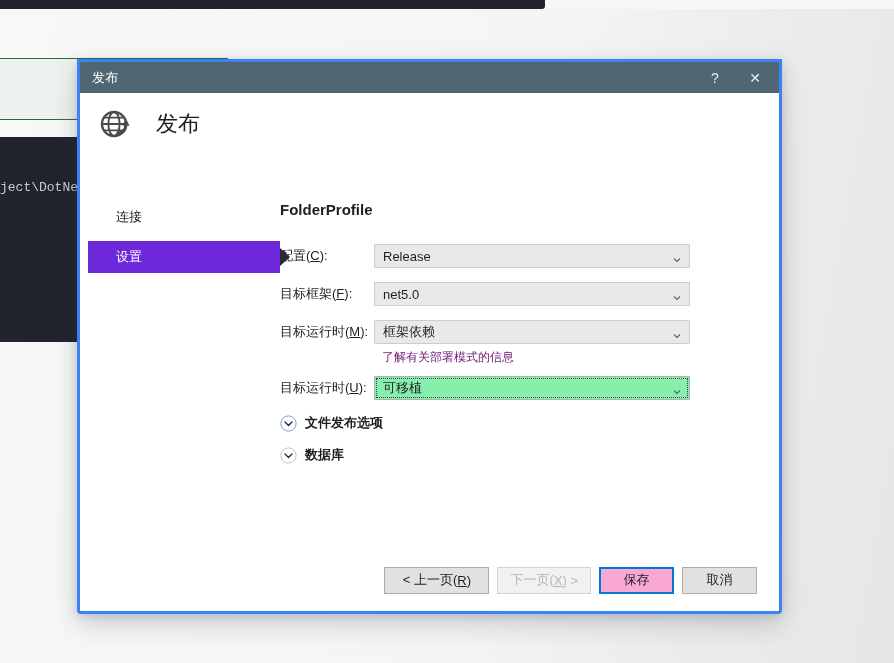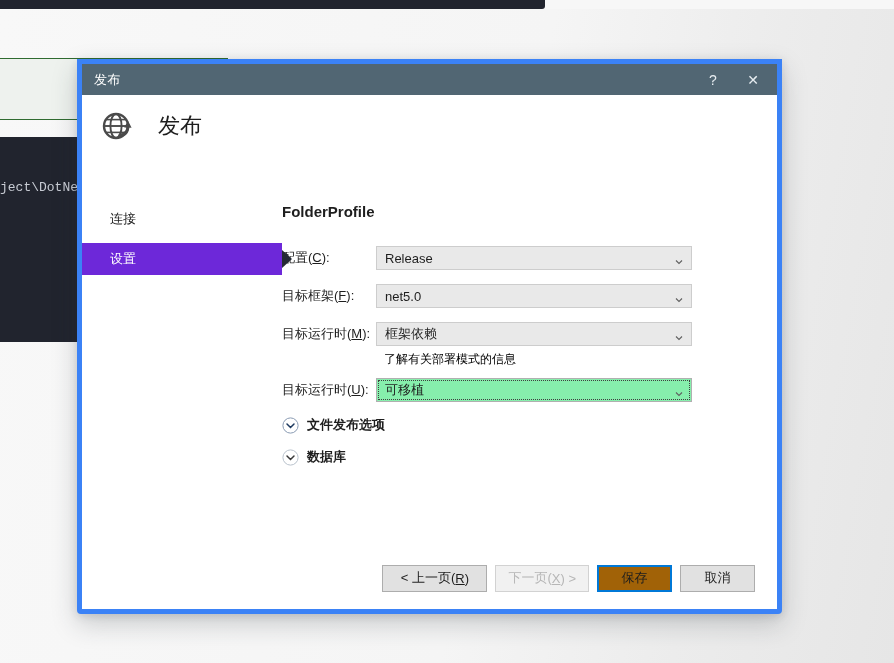--- a/index.html
+++ b/index.html
@@ -47,21 +47,21 @@
     white-space: nowrap;
     overflow: hidden;
   }
 
   
   #dialog {
     position: absolute;
     left: 77px; top: 59px;
     width: 705px; height: 555px;
     background: #ffffff;
-    border: 5px solid #3b82f6;
+    border: 3px solid #3b82f6;
     border-radius: 0 0 4px 4px;
     box-shadow: 0 10px 26px rgba(40,50,60,.22), 0 2px 8px rgba(40,50,60,.14);
     overflow: hidden;
   }
   #titlebar {
     height: 31px;
     background: #516673;
     display: flex;
     align-items: center;
     position: relative;
@@ -113,20 +113,21 @@
   .sidebar-item {
     position: relative;
     height: 32px;
     display: flex;
     align-items: center;
     padding-left: 28px;
     font-size: 13px;
     color: #1e1e1e;
     cursor: default;
     margin-bottom: 8px;
+    margin-left: 8px;
   }
   .sidebar-item.selected {
     background: #6d28d9;
     color: #ffffff;
   }
   .sidebar-item.selected::after {
     content: "";
     position: absolute;
     left: 100%;
     top: 50%;
@@ -188,21 +189,21 @@
     pointer-events: none;
   }
   .hint-row {
     display: flex;
     margin: -9px 0 10px 0;
   }
   .hint-spacer { flex: 0 0 94px; }
   .hint-text {
     padding-left: 8px;
     font-size: 12px;
-    color: #000000;
+    color: #701a75;
   }
 
   .expander {
     display: flex;
     align-items: center;
     margin-top: 14px;
     cursor: default;
   }
   .expander .circle-chev {
     width: 17px; height: 17px;
@@ -241,21 +242,21 @@
   }
   .dlg-btn.wide { min-width: 105px; text-align: center; }
   .dlg-btn.disabled {
     color: #b6b6b6;
     border-color: #d2d2d2;
     background: #f1f1f1;
     align-items: center;
   }
   .dlg-btn.default {
     border: 2px solid #0078d7;
-    background: #a16207;
+    background: #f9a8d4;
   }
   .dlg-btn u { text-decoration: underline; }
 </style>
 </head>
 <body>
 
 <div id="bg-root">
   <div id="bg-top-dark"></div>
   <div id="bg-light-sheet"></div>
   <div id="bg-green-box"></div>

